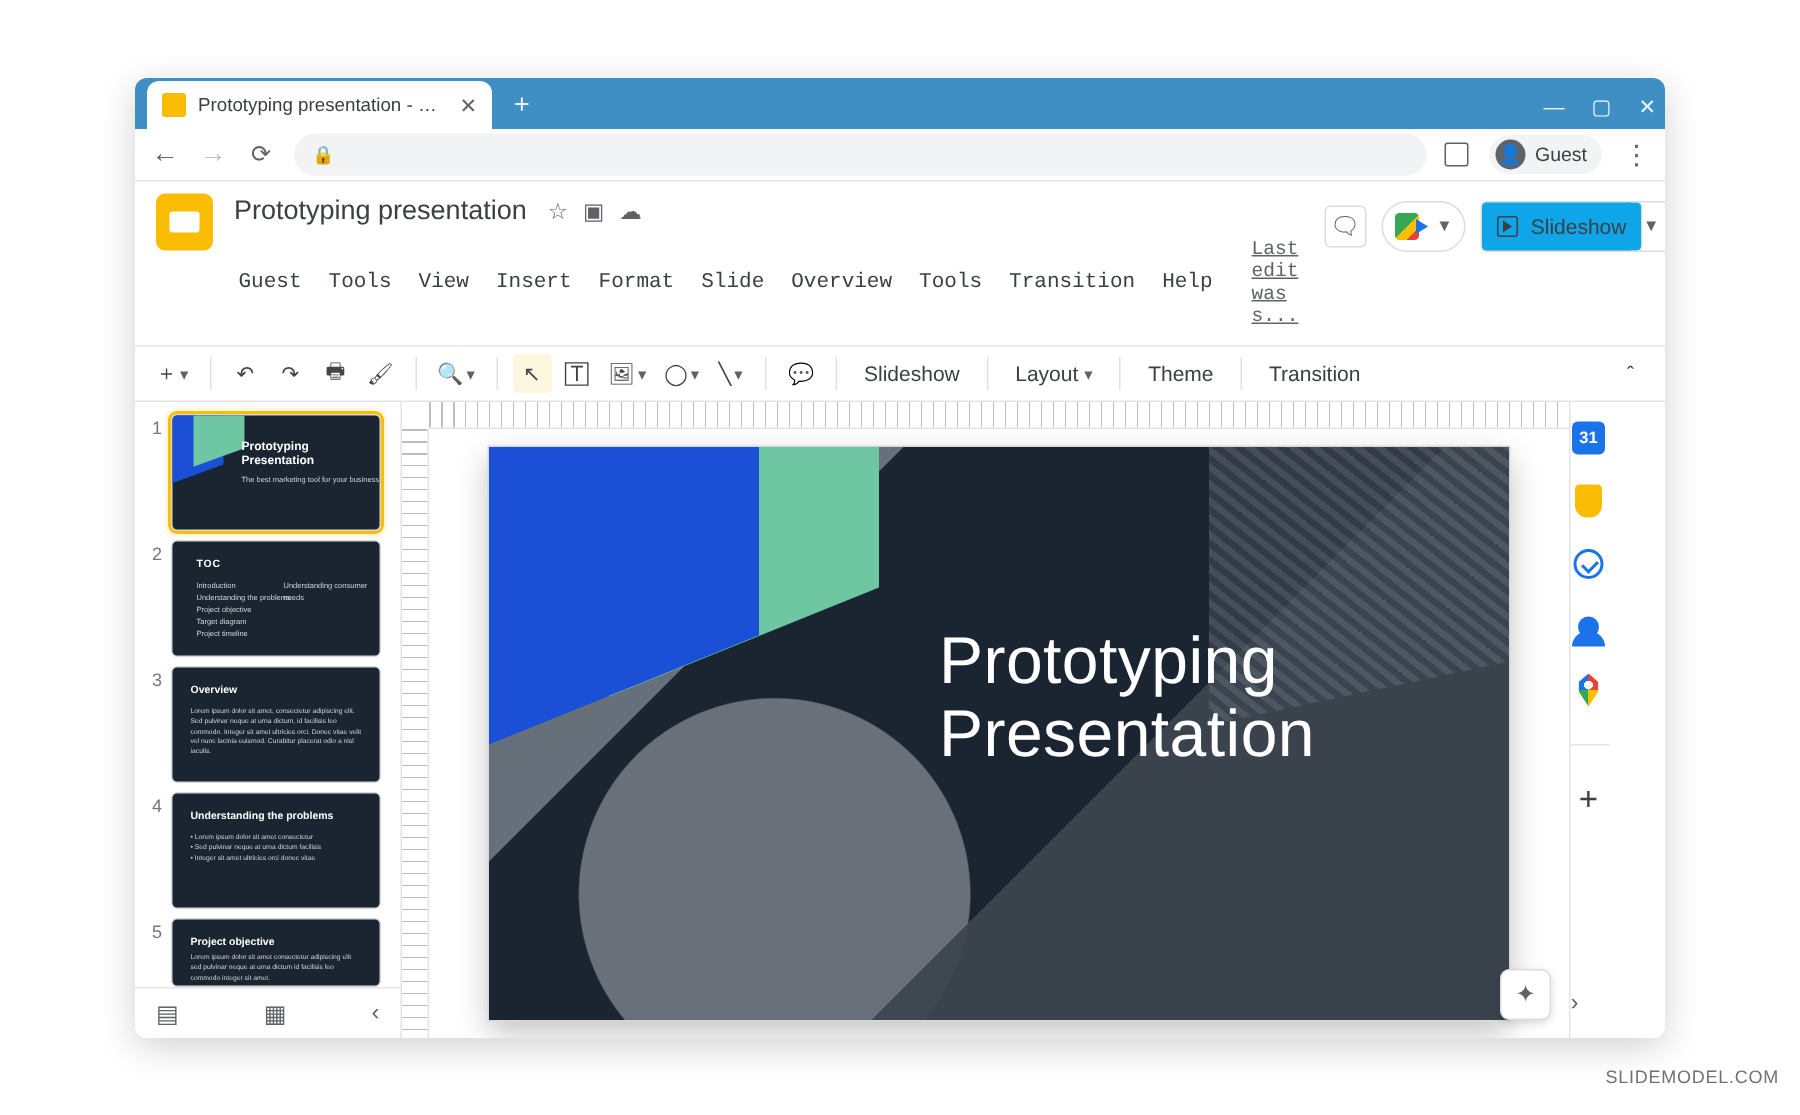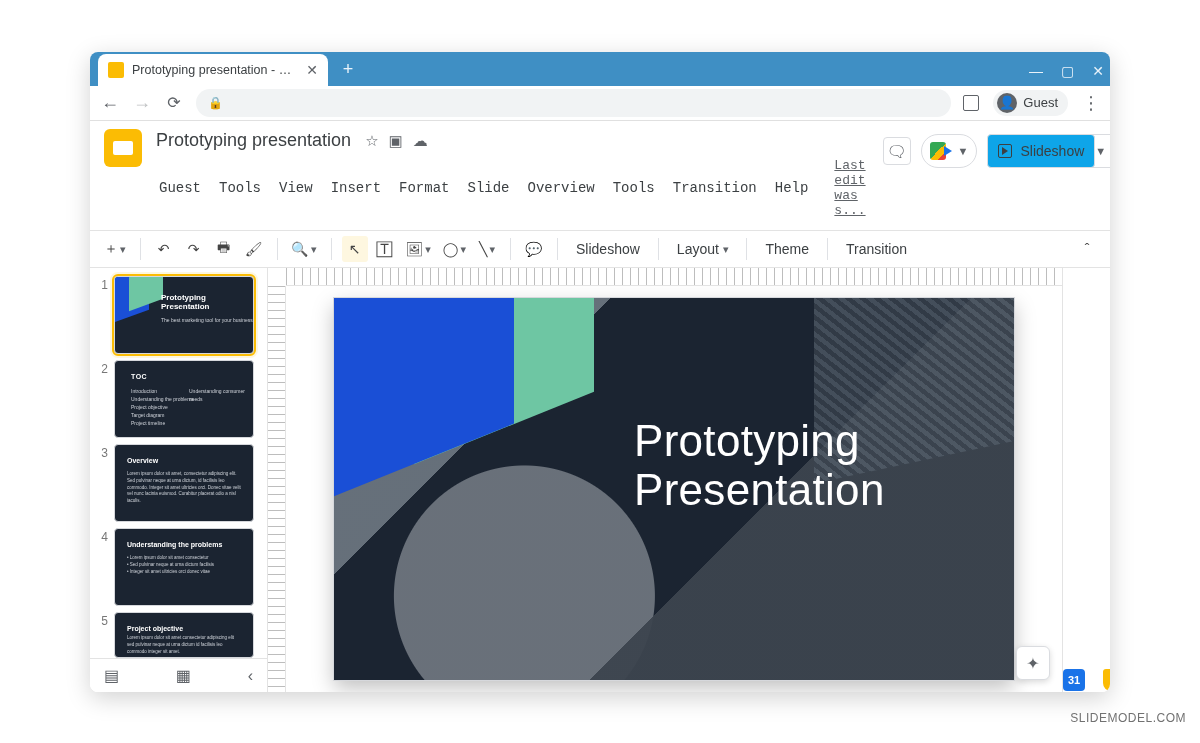--- a/index.html
+++ b/index.html
@@ -122,21 +122,21 @@
       radial-gradient(circle at 28% 78%, rgba(200,205,210,.45) 0 130px, transparent 131px),
       #1b2431;
   }
   .slide .bg-corner{position:absolute;right:-40px;top:-40px;width:240px;height:200px;background:repeating-linear-gradient(45deg,#55606c 0 4px,#3b444f 4px 8px);transform:skewY(-12deg);opacity:.7;}
   .slide .blue-strip{position:absolute;left:-40px;top:-30px;width:220px;height:200px;background:#1a4fd6;transform:skewY(-22deg);}
   .slide .teal-strip{position:absolute;left:80px;top:-30px;width:180px;height:160px;background:#6ec6a3;transform:skewY(-22deg);}
   .slide h1{position:absolute;left:300px;top:118px;color:#fff;font-size:44px;font-weight:500;line-height:1.12;letter-spacing:.3px;font-family:"Segoe UI",Arial,sans-serif;}
   .slide .tagline{position:absolute;left:300px;right:40px;top:300px;color:#eef1f5;font-size:15px;}
 
   
-  .side-rail{width:48px;border-left:1px solid #e3e3e3;display:flex;flex-direction:row;align-items:flex-end;padding-top:12px;gap:18px;}
+  .side-rail{width:64px;border-left:1px solid #e3e3e3;display:flex;flex-direction:column;align-items:flex-start;padding-top:12px;gap:18px;}
   .rail-icon{width:24px;height:24px;display:flex;align-items:center;justify-content:center;cursor:pointer;font-size:18px;}
   .rail-sep{width:26px;height:1px;background:#e3e3e3;margin:6px 0;}
   .cal{background:#1a73e8;color:#fff;border-radius:4px;font-size:11px;font-weight:700;width:22px;height:22px;display:flex;align-items:center;justify-content:center;}
   .keep{background:#fbbc04;width:18px;height:22px;border-radius:3px 3px 8px 8px;}
   .tasks{width:20px;height:20px;border-radius:50%;border:2px solid #1a73e8;position:relative;}
   .tasks::after{content:"";position:absolute;left:4px;top:5px;width:8px;height:5px;border-left:2px solid #1a73e8;border-bottom:2px solid #1a73e8;transform:rotate(-45deg);}
   .contacts{width:14px;height:14px;background:#1a73e8;border-radius:50%;position:relative;}
   .contacts::after{content:"";position:absolute;left:-4px;top:10px;width:22px;height:10px;background:#1a73e8;border-radius:10px 10px 0 0;}
   .maps-pin{width:16px;height:22px;background:radial-gradient(circle at 50% 35%,#fff 0 3px,transparent 3px),conic-gradient(#ea4335 0 25%,#fbbc04 0 50%,#34a853 0 75%,#1a73e8 0);clip-path:polygon(50% 100%,10% 55%,10% 25%,50% 0,90% 25%,90% 55%);}
   .rail-collapse{margin-top:auto;margin-bottom:14px;color:#5f6368;cursor:pointer;}

